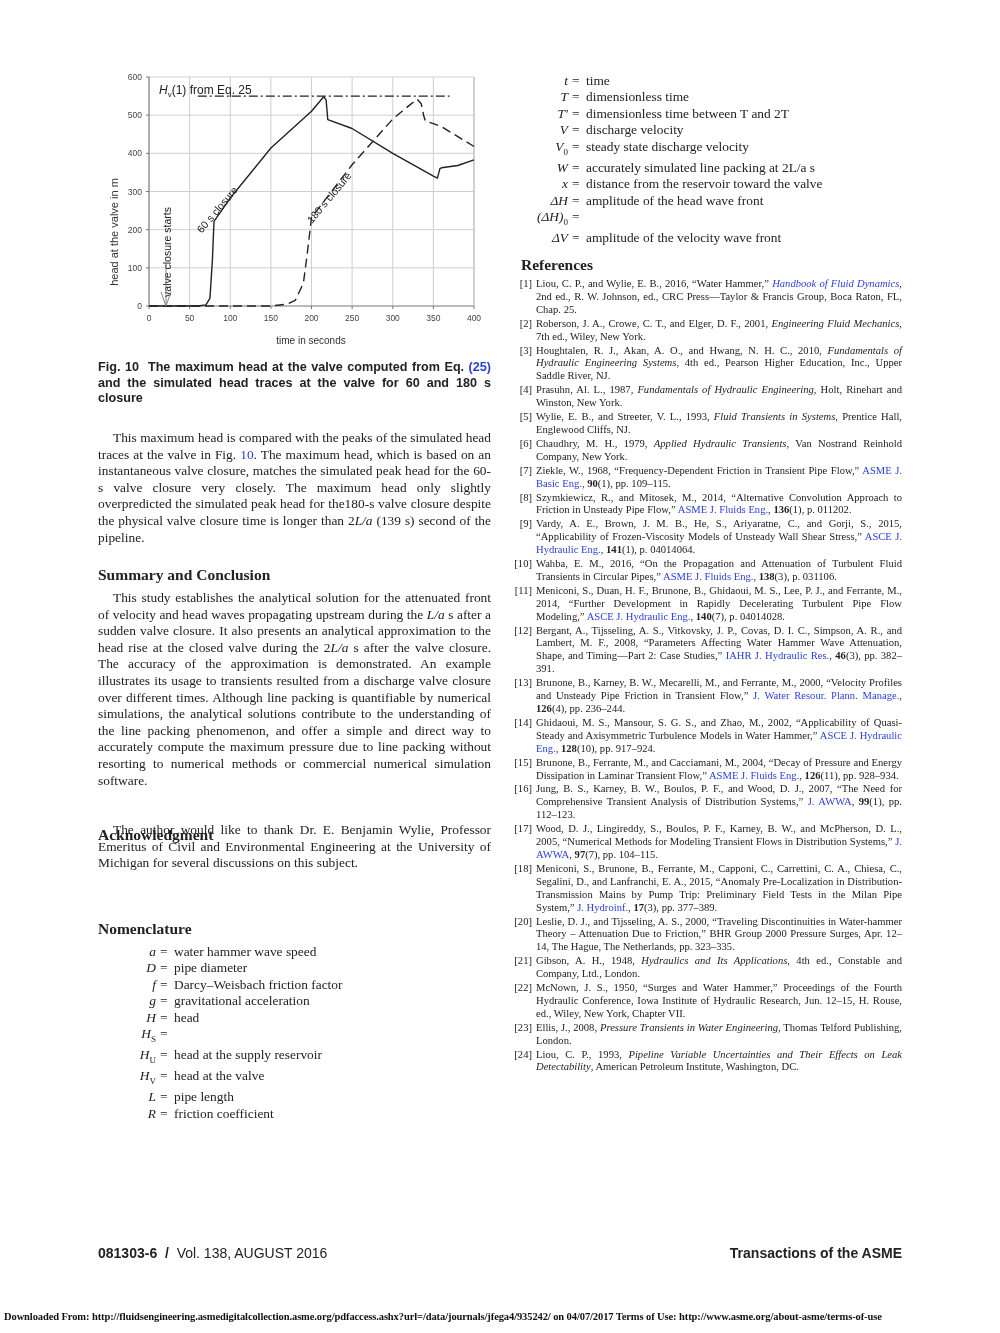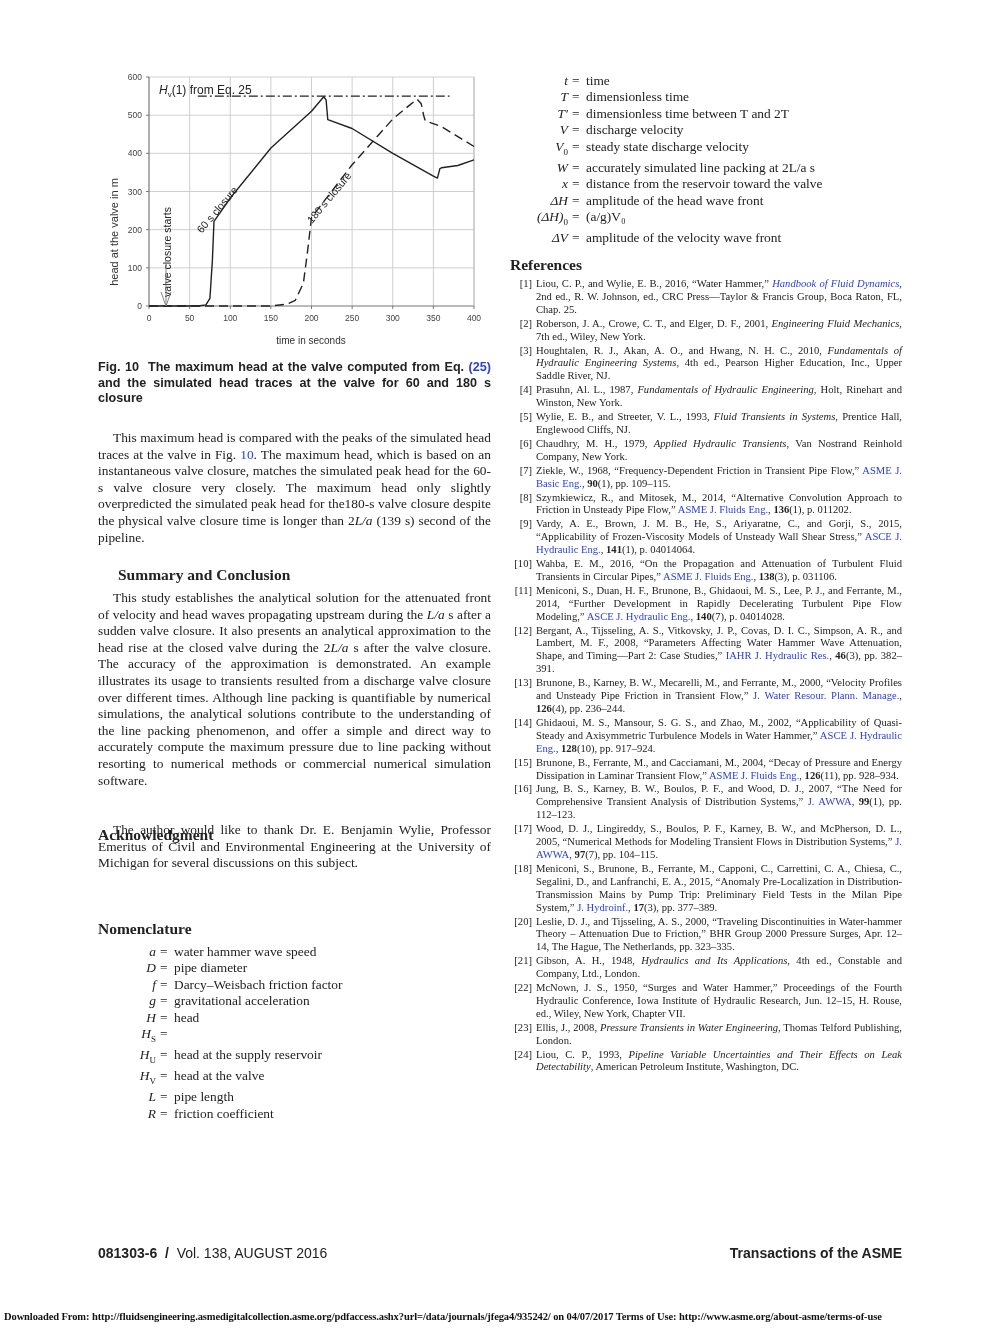--- a/index.html
+++ b/index.html
@@ -112,21 +112,21 @@
 <div class="caption">
   <span>Fig. 10</span>&nbsp;
   <span>The maximum head at the valve computed from Eq.</span>
   <span class="link">(25)</span>
   <span>and the simulated head traces at the valve for 60 and 180 s closure</span>
 </div>
 
 <div class="col-left">
   <p class="para" style="position:absolute; top:430px; width:393px;"><span class="indent"></span><span>This maximum head is compared with the peaks of the simulated head traces at the valve in Fig.</span> <span class="link">10</span><span>. The maximum head, which is based on an instantaneous valve closure, matches the simulated peak head for the 60-s valve closure very closely. The maximum head only slightly overpredicted the simulated peak head for the180-s valve closure despite the physical valve closure time is longer than 2</span><i>L/a</i><span> (139 s) second of the pipeline.</span></p>
 
-  <h2 style="position:absolute; top:566px;margin-left:20px;">Summary and Conclusion</h2>
+  <h2 style="position:absolute; top:566px;">Summary and Conclusion</h2>
   <p class="para" style="position:absolute; top:590px; width:393px;"><span class="indent"></span><span>This study establishes the analytical solution for the attenuated front of velocity and head waves propagating upstream during the </span><i>L/a</i><span> s after a sudden valve closure. It also presents an analytical approximation to the head rise at the closed valve during the 2</span><i>L/a</i><span> s after the valve closure. The accuracy of the approximation is demonstrated. An example illustrates its usage to transients resulted from a discharge valve closure over different times. Although line packing is quantifiable by numerical simulations, the analytical solutions contribute to the understanding of the line packing phenomenon, and offer a simple and direct way to accurately compute the maximum pressure due to line packing without resorting to numerical methods or commercial numerical simulation software.</span></p>
 
   <h2 style="position:absolute; top:826px;">Acknowledgment</h2>
   <p class="para" style="position:absolute; top:822px; width:393px;"><span class="indent"></span><span>The author would like to thank Dr. E. Benjamin Wylie, Professor Emeritus of Civil and Environmental Engineering at the University of Michigan for several discussions on this subject.</span></p>
 
   <h2 style="position:absolute; top:920px;">Nomenclature</h2>
   <div class="nom" id="nom-left" style="position:absolute; top:944px; width:393px;">
       <div class="nom-row">
         <span class="nom-sym">a</span>
         <span class="nom-eq">=</span>
@@ -217,29 +217,28 @@
         <span class="nom-def">distance from the reservoir toward the valve</span>
       </div>
       <div class="nom-row">
         <span class="nom-sym">ΔH</span>
         <span class="nom-eq">=</span>
         <span class="nom-def">amplitude of the head wave front</span>
       </div>
       <div class="nom-row">
         <span class="nom-sym">(ΔH)<sub style="font-size: 9px; font-style: normal;">0</sub></span>
         <span class="nom-eq">=</span>
-        <span class="nom-def">(a/g)V₀</span>
       </div>
       <div class="nom-row">
         <span class="nom-sym">ΔV</span>
         <span class="nom-eq">=</span>
         <span class="nom-def">amplitude of the velocity wave front</span>
       </div>
     </div>
-  <h2 style="position:absolute; top:256px; left:0;">References</h2>
+  <h2 style="position:absolute; top:256px; left:11px;">References</h2>
   <div class="refs" id="refs" style="position:absolute; top:278px; width:392px;">
       <div class="ref">
         <span class="ref-num">[1]</span>
         <span class="ref-body"><span>Liou, C. P., and Wylie, E. B., 2016, “Water Hammer,” </span><i class="link">Handbook of Fluid Dynamics</i><span>, 2nd ed., R. W. Johnson, ed., CRC Press—Taylor &amp; Francis Group, Boca Raton, FL, Chap. 25.</span></span>
       </div>
       <div class="ref">
         <span class="ref-num">[2]</span>
         <span class="ref-body"><span>Roberson, J. A., Crowe, C. T., and Elger, D. F., 2001, </span><i>Engineering Fluid Mechanics</i><span>, 7th ed., Wiley, New York.</span></span>
       </div>
       <div class="ref">

